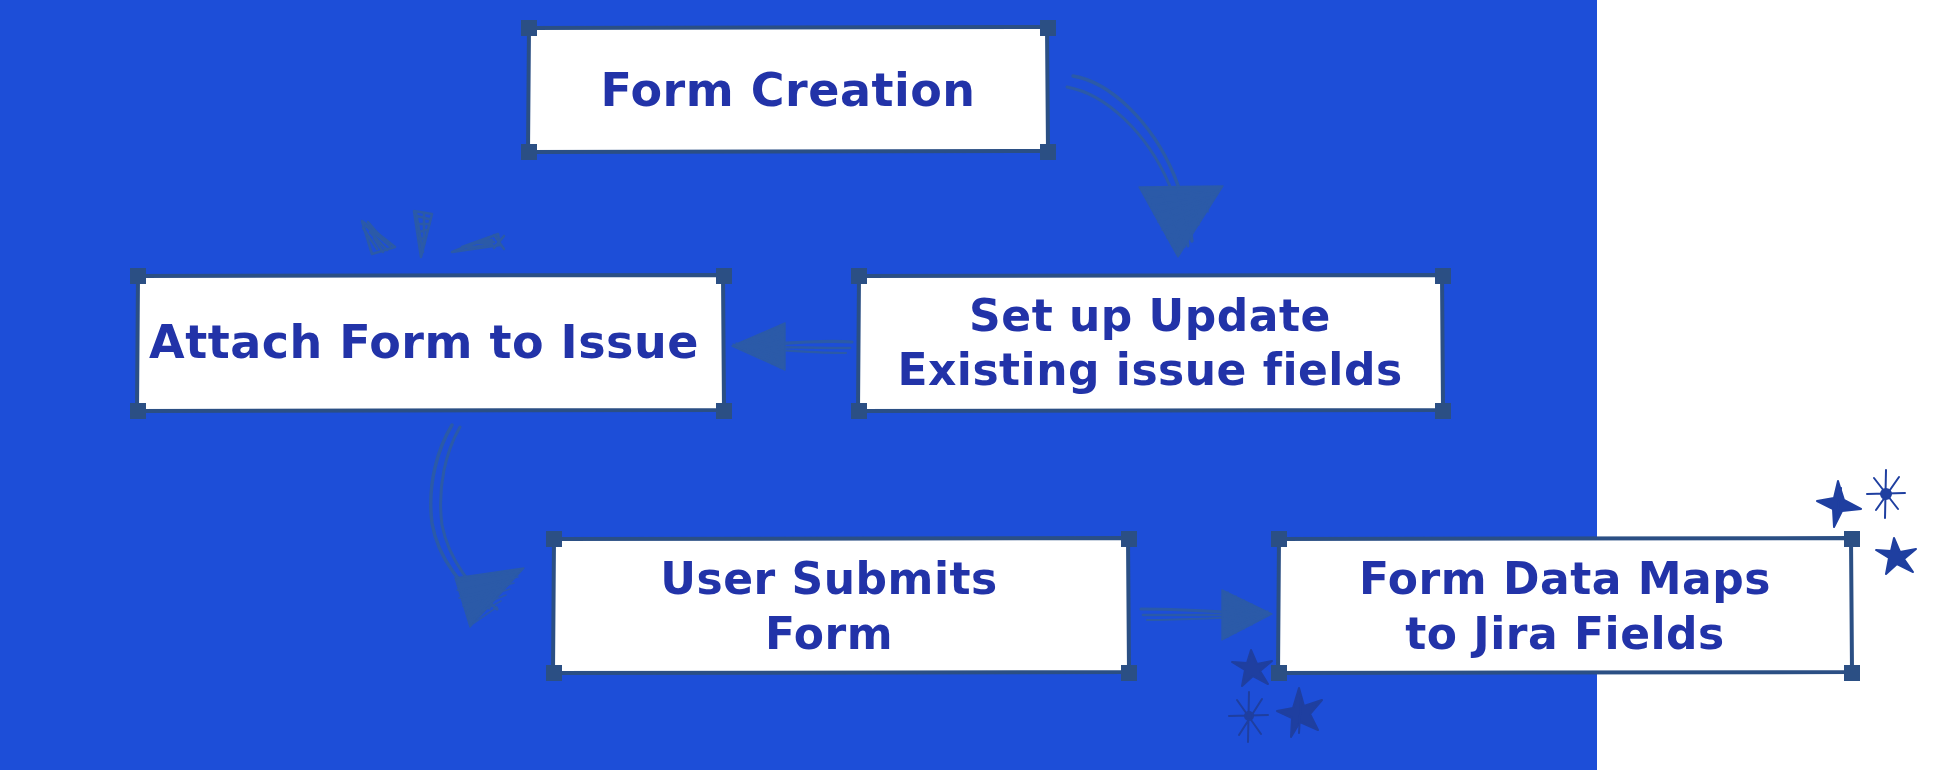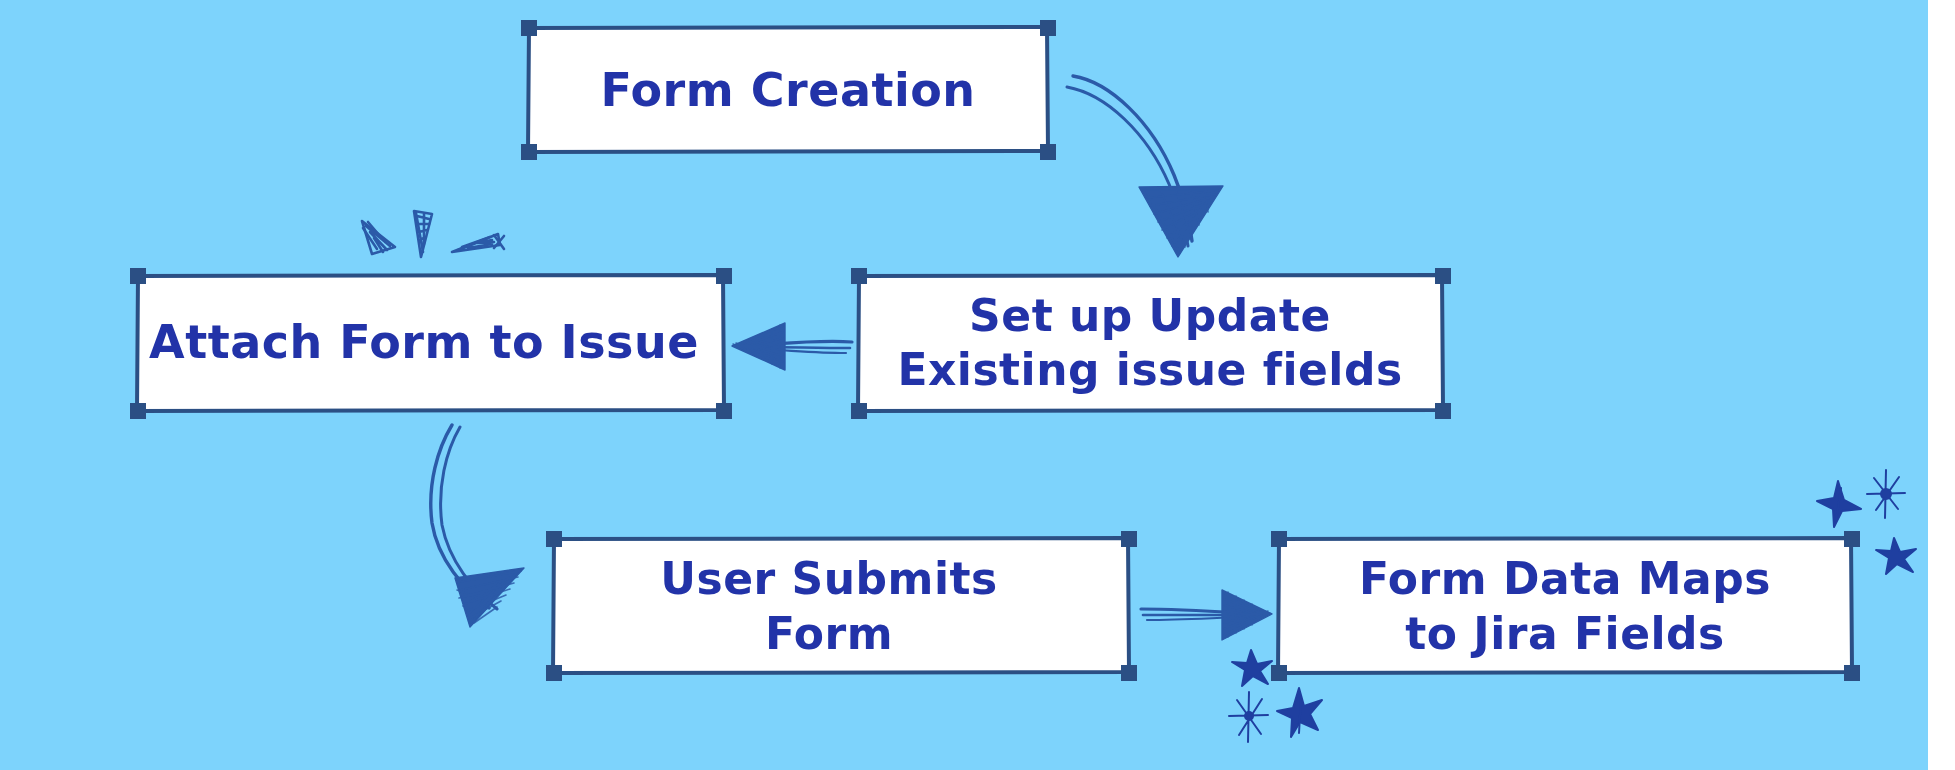--- a/index.html
+++ b/index.html
@@ -9,23 +9,23 @@
     background: #ffffff;
   }
   body {
     width: 1955px;
     height: 770px;
     overflow: hidden;
     font-family: "DejaVu Sans", sans-serif;
   }
   #diagram-root {
     position: relative;
-    width: 1928px;
+    width: 1597px;
     height: 770px;
-    background: #7dd3fc;
+    background: #1d4ed8;
   }
   #diagram-svg {
     position: absolute;
     left: 0;
     top: 0;
     width: 1955px;
     height: 770px;
     display: block;
   }
   .node-label {

